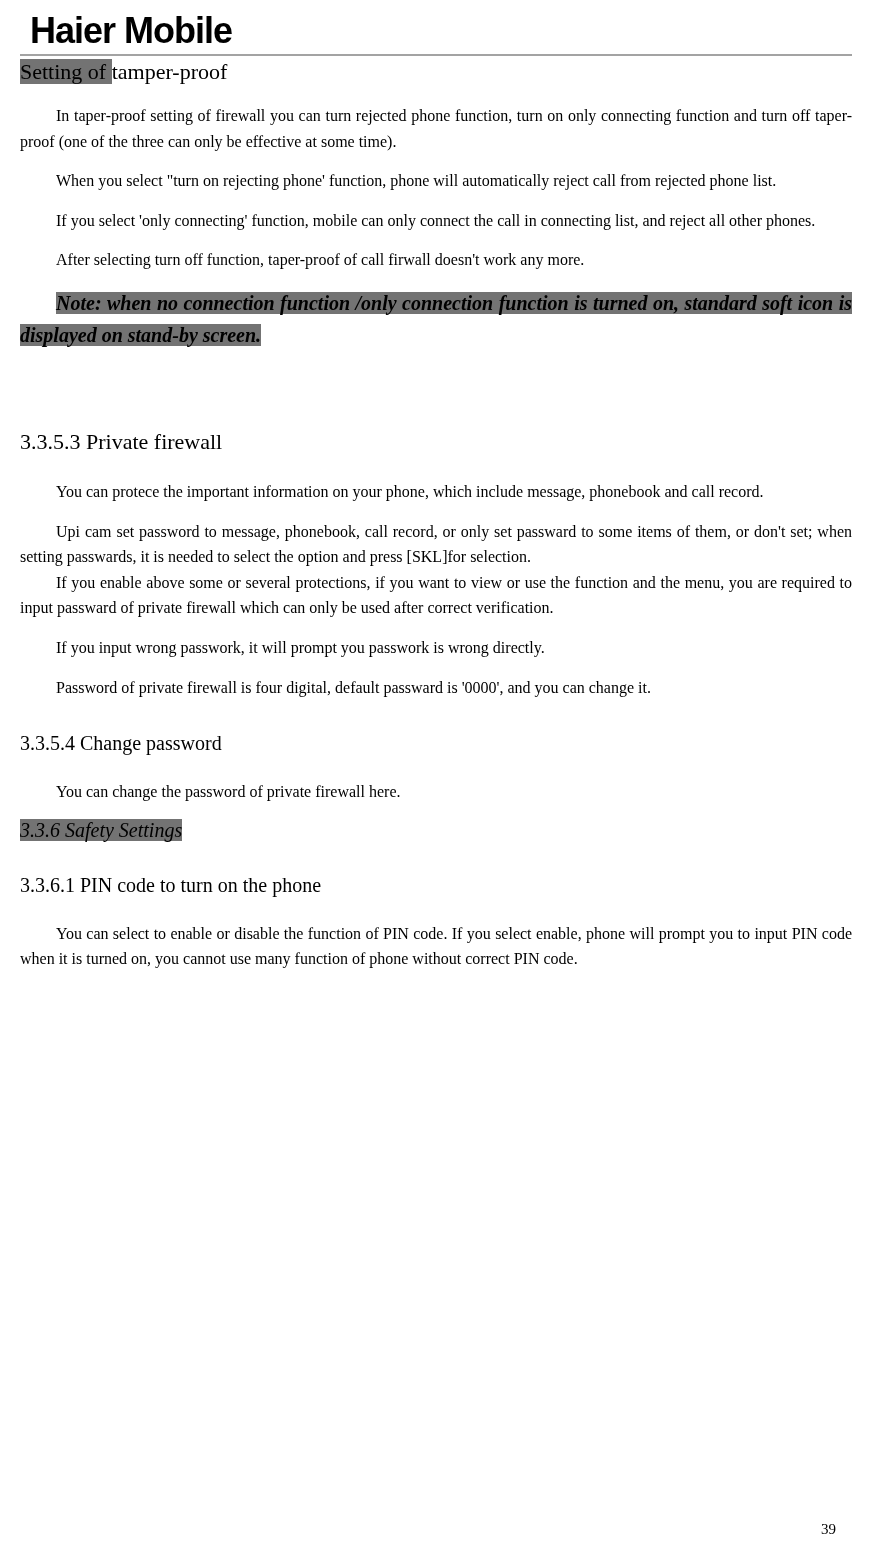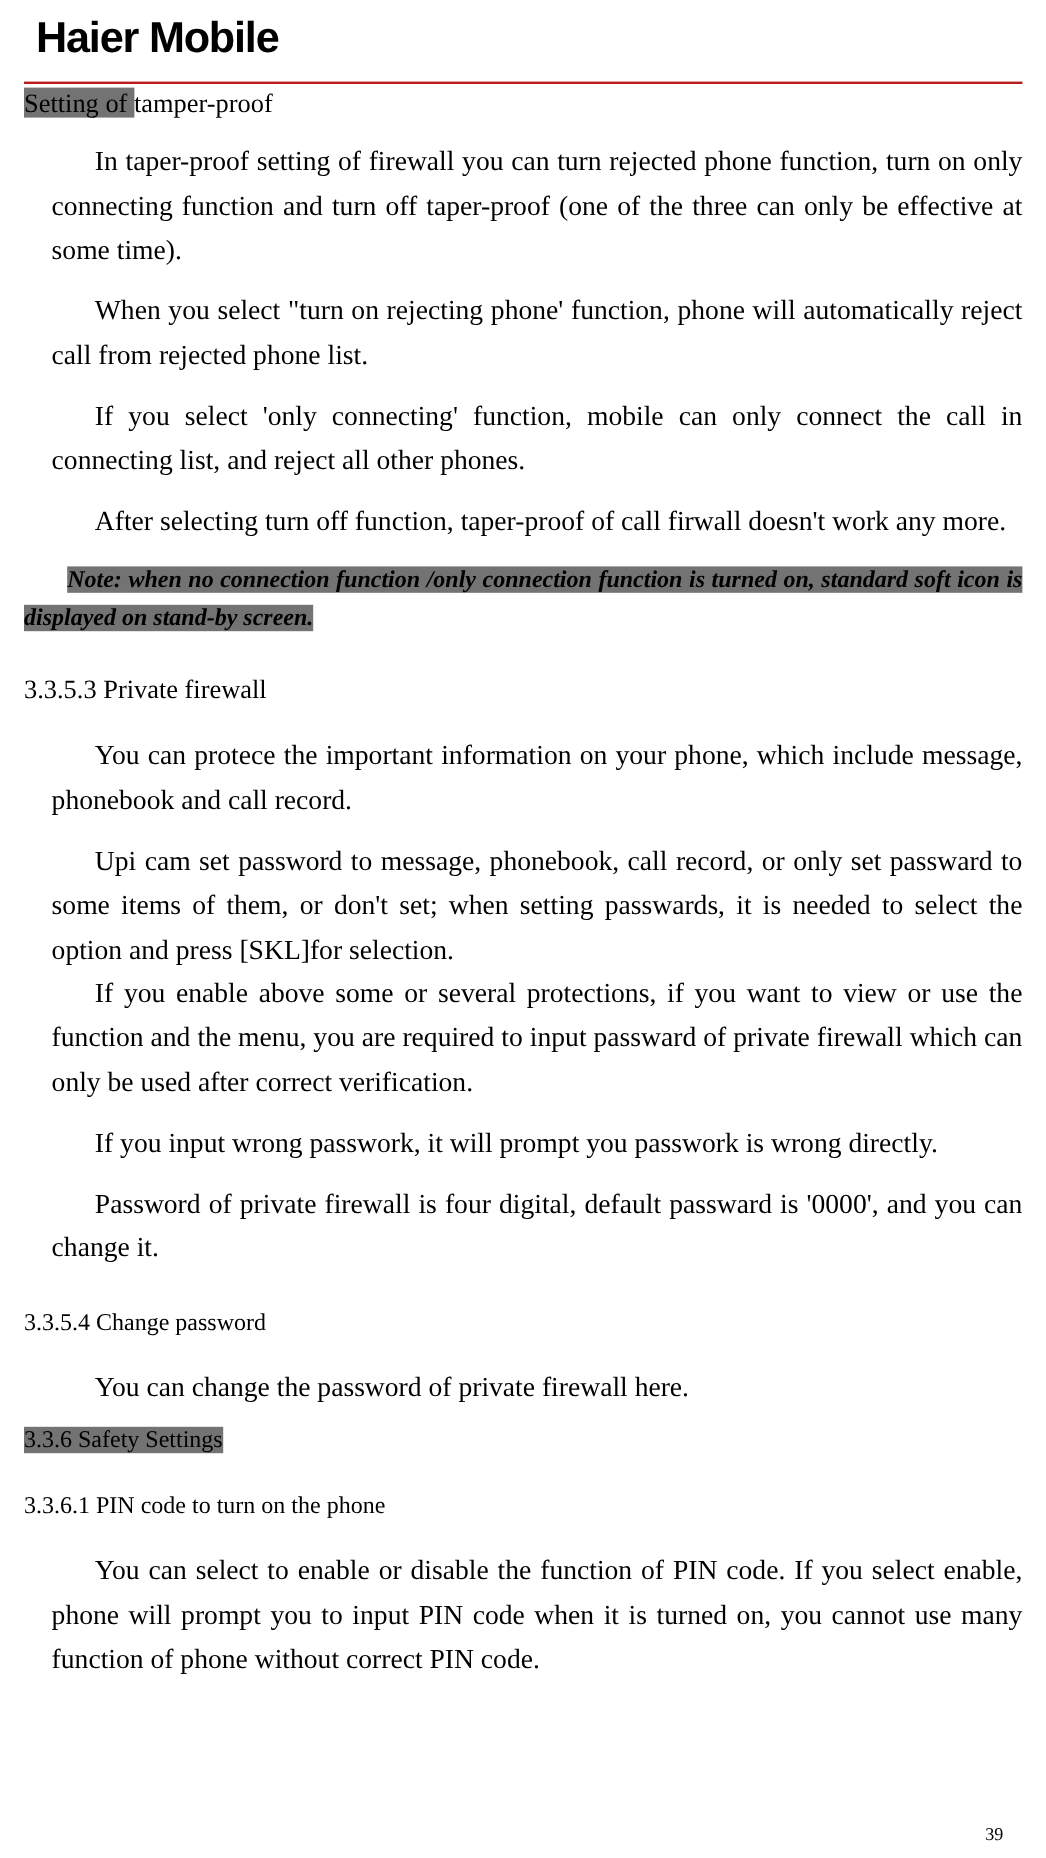--- a/index.html
+++ b/index.html
@@ -7,22 +7,22 @@
       width: 872px;
       min-height: 1548px;
       background: white;
       font-family: "Times New Roman", Times, serif;
       font-size: 18px;
       color: #000;
       padding: 10px 20px 10px 20px;
       position: relative;
     }
     .logo-region {
-      border-bottom: 2px solid #b91c1c;
-      padding-bottom: 16px;
+      border-bottom: 2px solid #a3a3a3;
+      padding-bottom: 2px;
       margin-bottom: 3px;
       padding-left: 10px;
     }
     .logo {
       font-size: 36px;
       font-weight: bold;
       font-family: Arial, sans-serif;
       letter-spacing: -1px;
     }
     .logo .mobile {
@@ -30,25 +30,24 @@
       font-family: "Arial Black", Arial, sans-serif;
     }
     .section-heading {
       font-size: 22px;
       margin-bottom: 18px;
     }
     .highlight {
       background-color: #737373;
     }
     .para {
-      font-size: 23px;
+      font-size: 16px;
       line-height: 1.6;
       text-align: justify;
       margin-bottom: 14px;
-      margin-left: 23px;
     }
     .indent { text-indent: 36px; }
     .note {
       font-style: italic;
       font-size: 20px;
       line-height: 1.6;
       text-align: justify;
       margin-bottom: 14px;
       font-weight: bold;
     }
@@ -64,20 +63,21 @@
       position: absolute;
       bottom: 10px;
       right: 36px;
       font-size: 15px;
       font-family: "Times New Roman", serif;
     }
     .tight { margin-bottom: 0; }
     .highlight-block {
       font-size: 20px;
       margin: 12px 0 0 0;
+      font-style: italic;
     }
   </style>
 </head>
 <body>
 
 <div class="logo-region">
   <span class="logo">
     <span>Haier</span>
     <span class="mobile">Mobile</span>
   </span>
@@ -89,21 +89,21 @@
 
 <p class="para indent">In taper-proof setting of firewall you can turn rejected phone function, turn on only connecting function and turn off taper-proof (one of the three can only be effective at some time).</p>
 <p class="para indent">When you select "turn on rejecting phone' function, phone will automatically reject call from rejected phone list.</p>
 <p class="para indent">If you select 'only connecting' function, mobile can only connect the call in connecting list, and reject all other phones.</p>
 <p class="para indent">After selecting turn off function, taper-proof of call firwall doesn't work any more.</p>
 
 <p class="note indent">
   <span class="highlight">Note: when no connection function /only connection function is turned on, standard soft icon is displayed on stand-by screen.  </span>
 </p>
 
-<div class="sub-heading" style="margin-top:31px;">3.3.5.3 Private firewall</div>
+<div class="sub-heading" style="margin-top:78px;">3.3.5.3 Private firewall</div>
 
 <p class="para indent">You can protece the important information on your phone, which include message, phonebook and call record.</p>
 <p class="para indent tight">Upi cam set password to message, phonebook, call record, or only set passward to some items of them, or don't set; when setting passwards, it is needed to select the option and press [SKL]for selection.</p>
 <p class="para indent">If you enable above some or several protections, if you want to view or use the function and the menu, you are required to input passward of private firewall which can only be used after correct verification.</p>
 <p class="para indent">If you input wrong passwork, it will prompt you passwork is wrong directly.</p>
 <p class="para indent">Password of private firewall is four digital, default passward is '0000', and you can change it.</p>
 
 <div class="sub-heading-sm">3.3.5.4 Change password</div>
 
 <p class="para indent"> You can change the password of private firewall here.</p>

